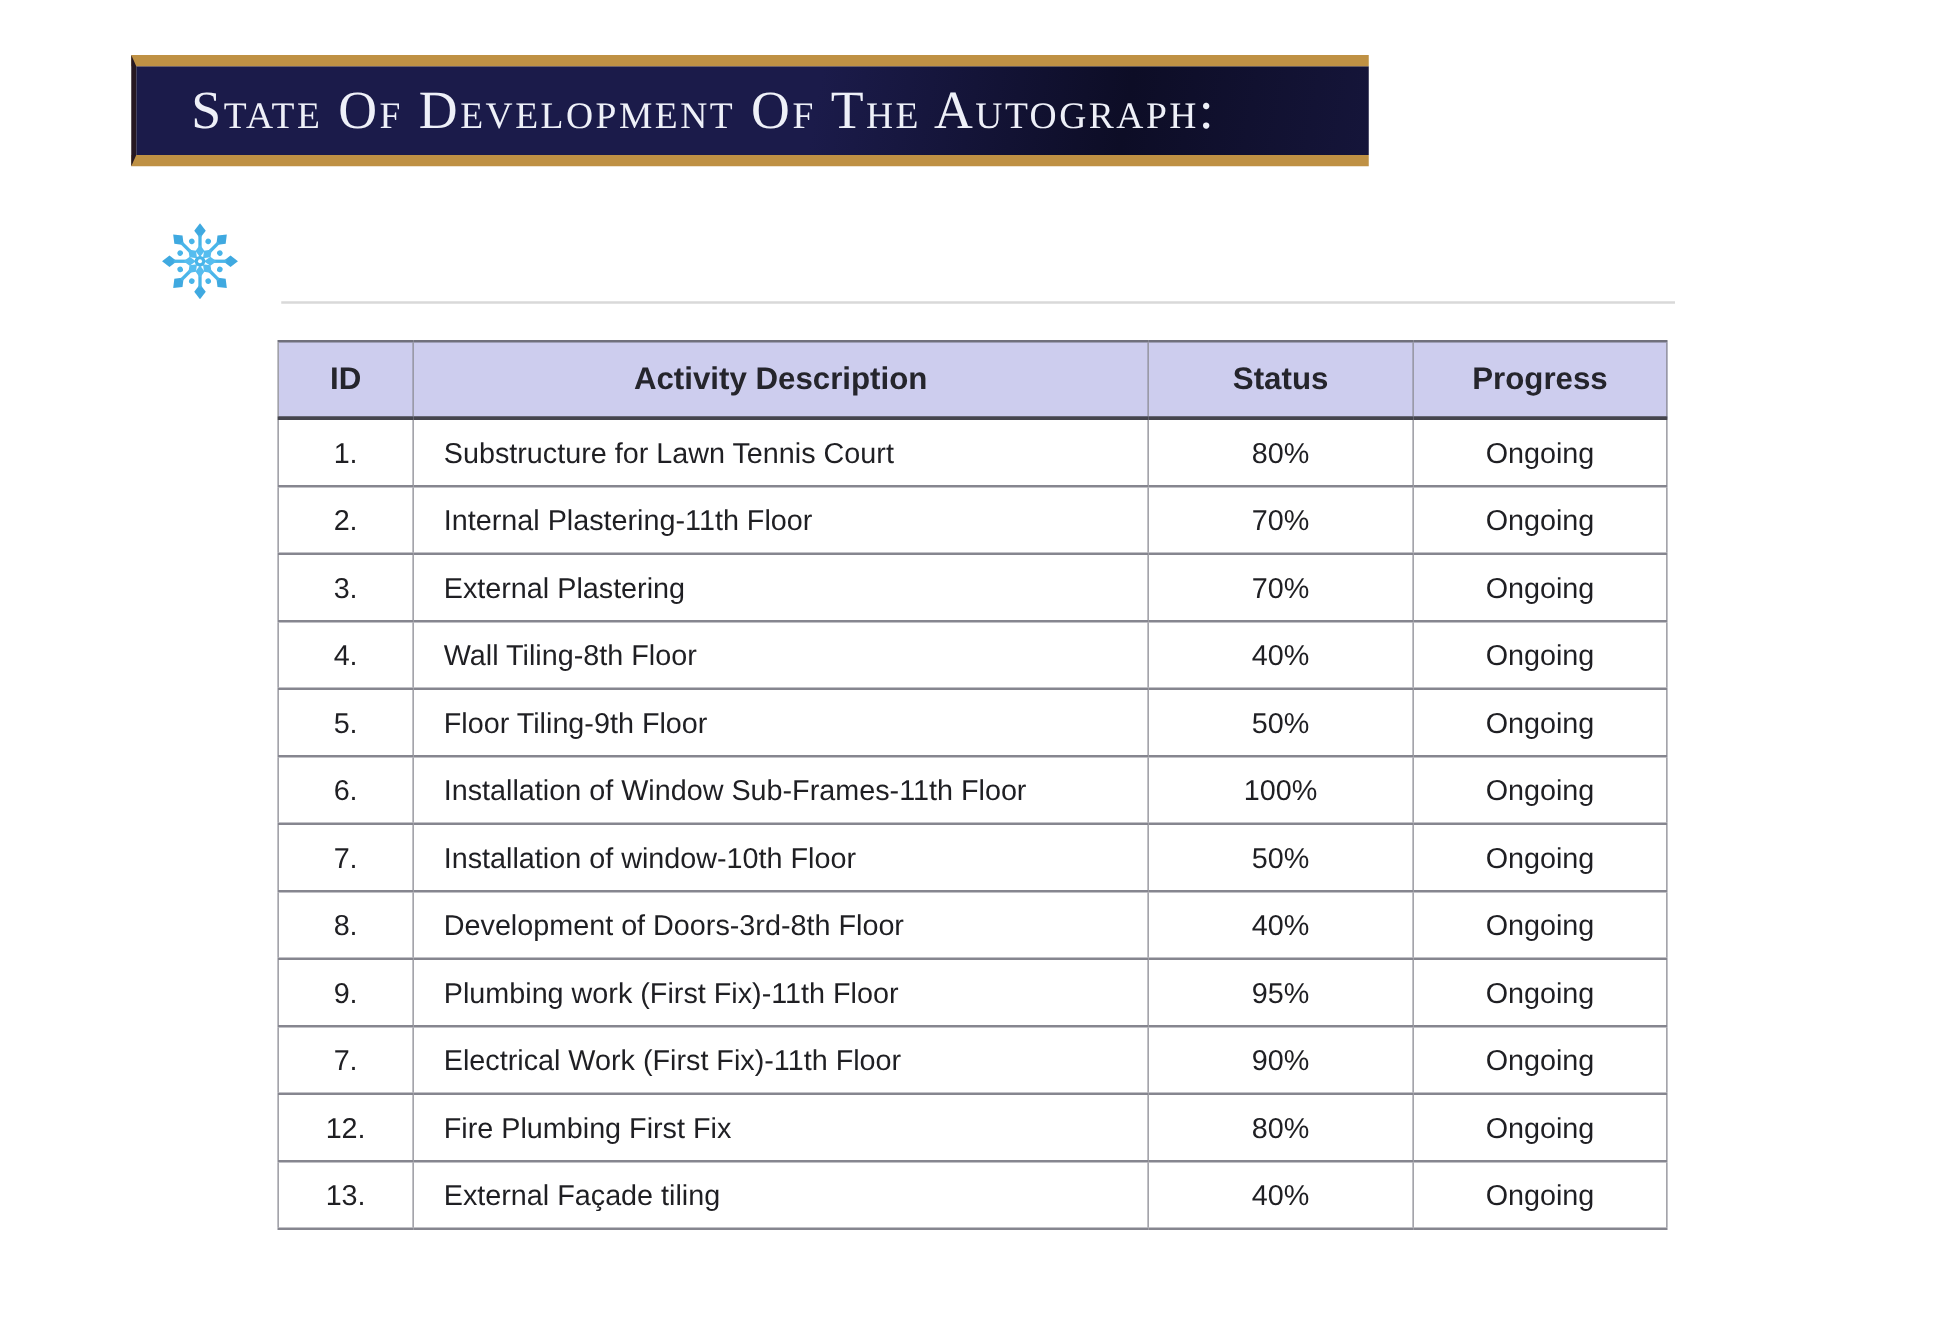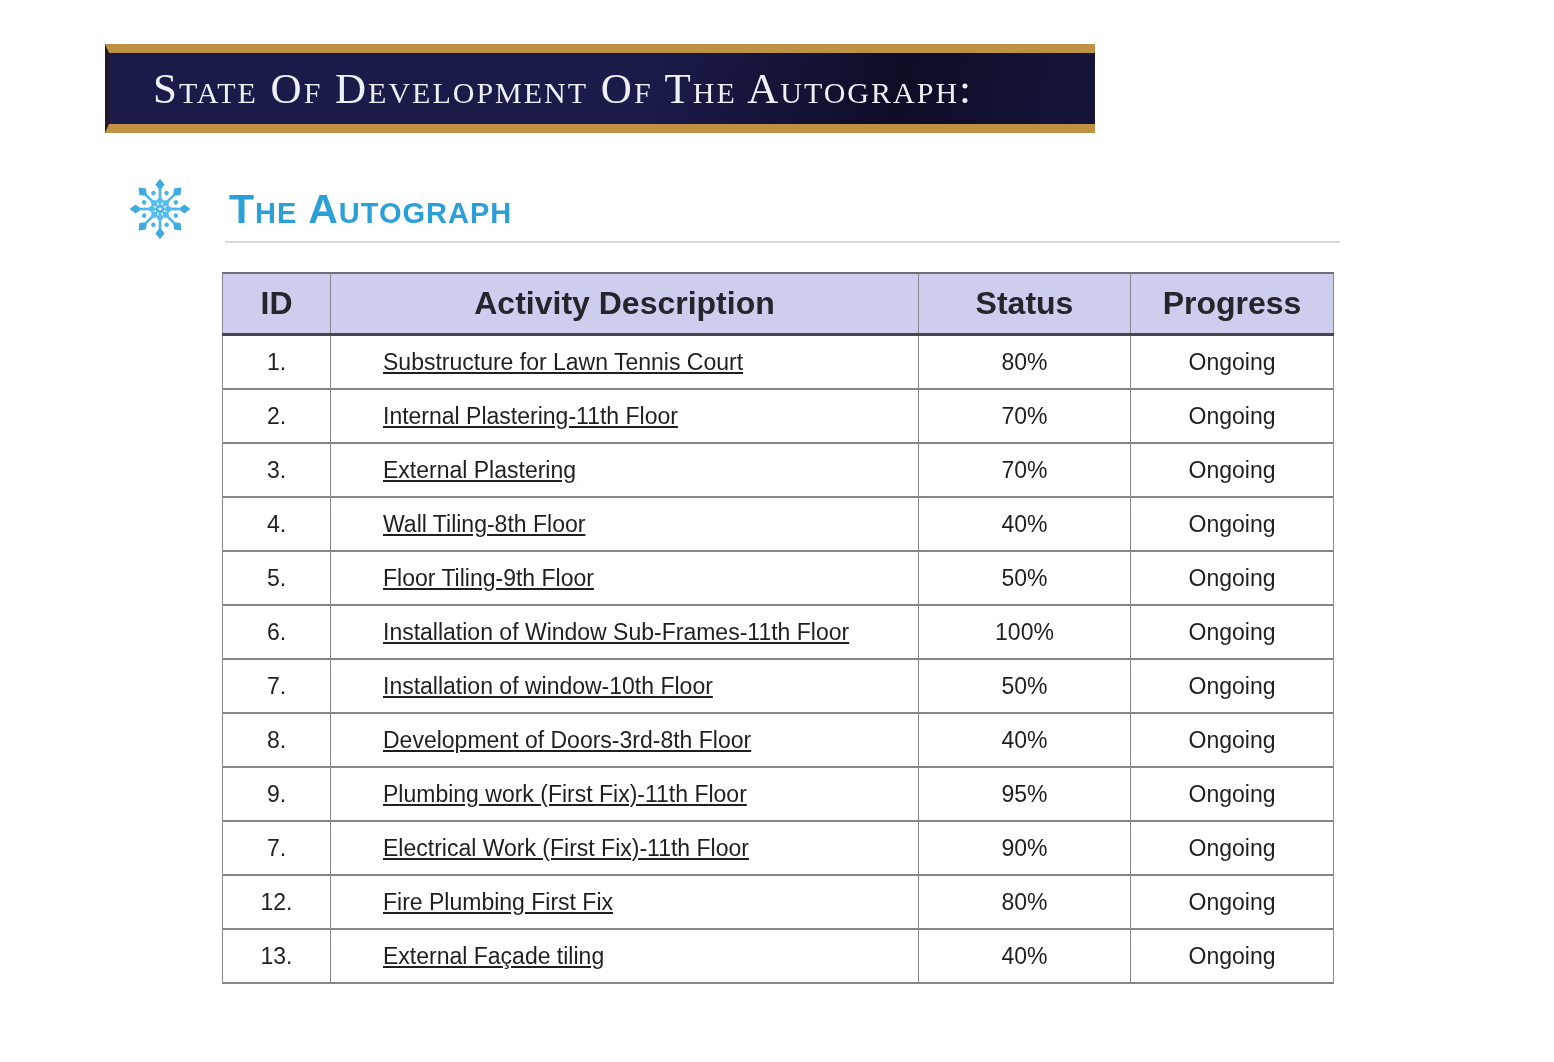--- a/index.html
+++ b/index.html
@@ -56,36 +56,36 @@
   }
 
   
   table.progress{
     position:absolute;left:222px;top:272px;width:1111px;
     border-collapse:collapse;table-layout:fixed;
     font-family:"Liberation Sans", sans-serif;
   }
   table.progress th{
     background:var(--header-bg);
-    font-size:32px;font-weight:bold;color:#25252c;
+    font-size:25px;font-weight:bold;color:#25252c;
     height:57px;
     border:1px solid var(--border-gray);
     border-top:2px solid #70707c;
     border-bottom:3px solid #45454d;
   }
   table.progress td{
     font-size:23px;color:var(--text-dark);
     height:50px;
     border:1px solid var(--border-gray);
     border-top-width:2px;border-bottom-width:2px;
     background:#ffffff;
     text-align:center;
     vertical-align:middle;
   }
-  table.progress td.c1{text-align:left;padding-left:52px;text-decoration:underline;}
+  table.progress td.c1{text-align:left;padding-left:24px;}
 </style>
 </head>
 <body>
 
 <div class="page">
 
   <div class="banner">
     <div class="banner-text">State Of Development Of The Autograph:</div>
   </div>
 
@@ -115,21 +115,20 @@
       <use href="#dot" transform="rotate(157.5 50 50)"></use>
       <use href="#dot" transform="rotate(202.5 50 50)"></use>
       <use href="#dot" transform="rotate(247.5 50 50)"></use>
       <use href="#dot" transform="rotate(292.5 50 50)"></use>
       <use href="#dot" transform="rotate(337.5 50 50)"></use>
       <circle cx="50" cy="50" r="6.5" fill="#49b5e9"></circle>
       <circle cx="50" cy="50" r="2.4" fill="#ffffff"></circle>
     </svg>
   </span>
 
-  <h2 class="section-title">The Autograph</h2>
 
   <div class="divider"></div>
 
   <table class="progress">
     <colgroup>
       <col style="width:108px">
       <col style="width:588px">
       <col style="width:212px">
       <col style="width:203px">
     </colgroup>

